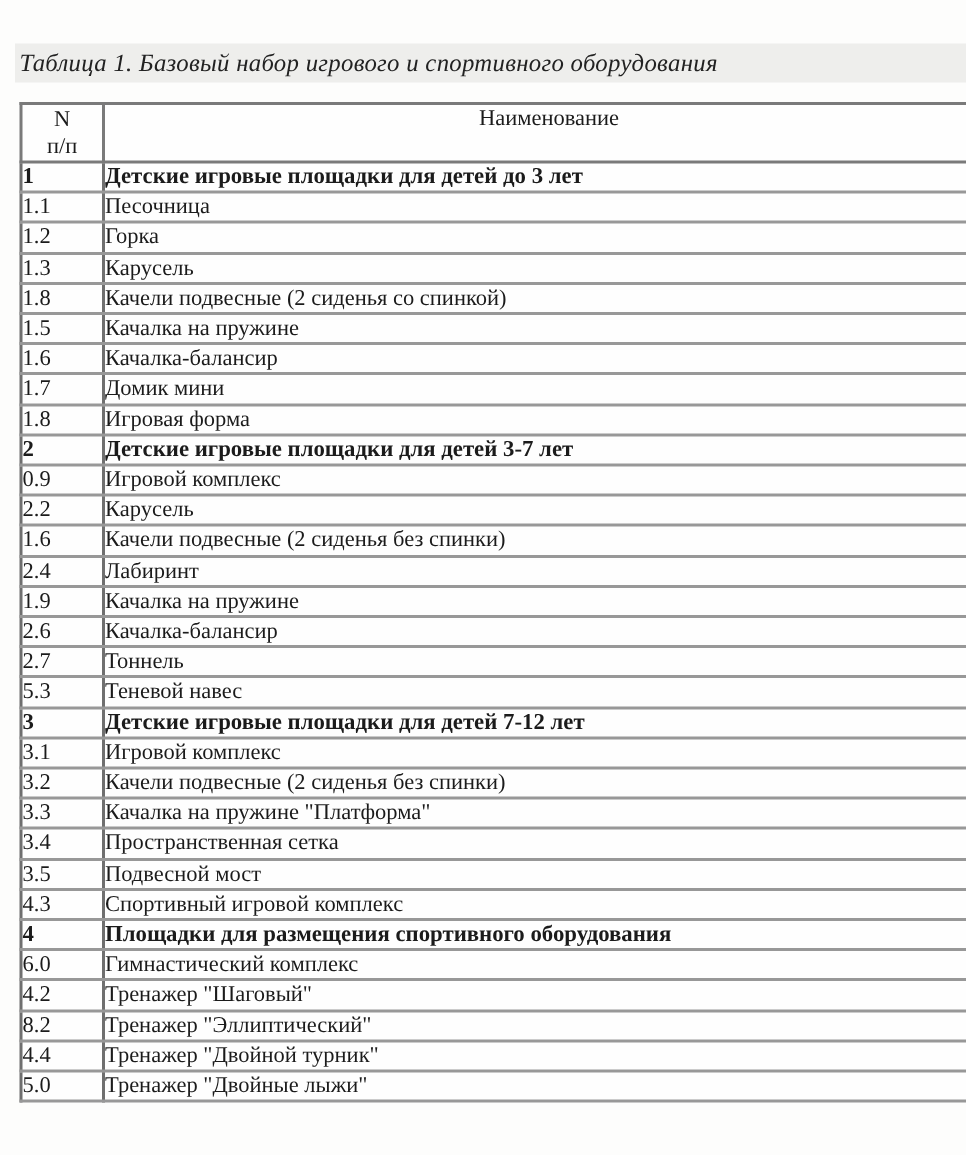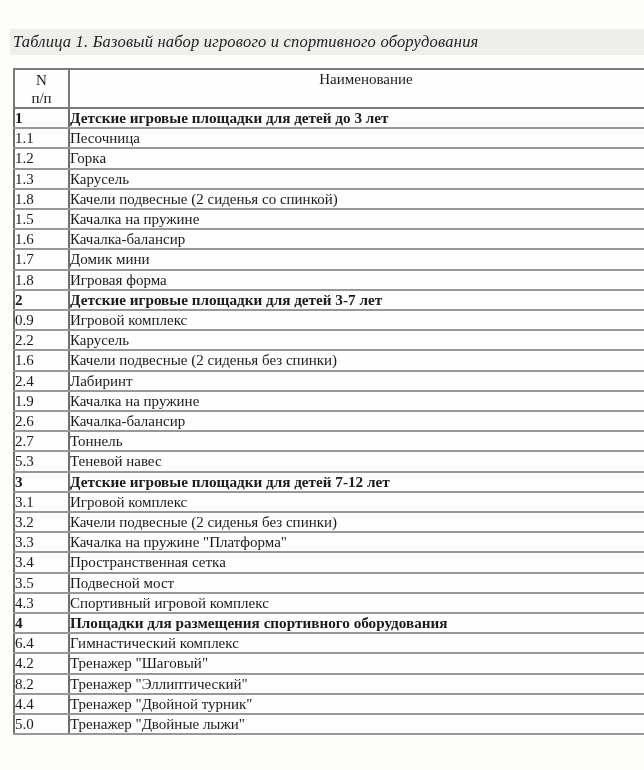--- a/index.html
+++ b/index.html
@@ -215,21 +215,21 @@
         </tr>
         <tr>
           <td class="num">4.3</td>
           <td class="name">Спортивный игровой комплекс</td>
         </tr>
         <tr class="section">
           <td class="num">4</td>
           <td class="name">Площадки для размещения спортивного оборудования</td>
         </tr>
         <tr>
-          <td class="num">6.4</td>
+          <td class="num">6.0</td>
           <td class="name">Гимнастический комплекс</td>
         </tr>
         <tr>
           <td class="num">4.2</td>
           <td class="name">Тренажер "Шаговый"</td>
         </tr>
         <tr>
           <td class="num">8.2</td>
           <td class="name">Тренажер "Эллиптический"</td>
         </tr>

